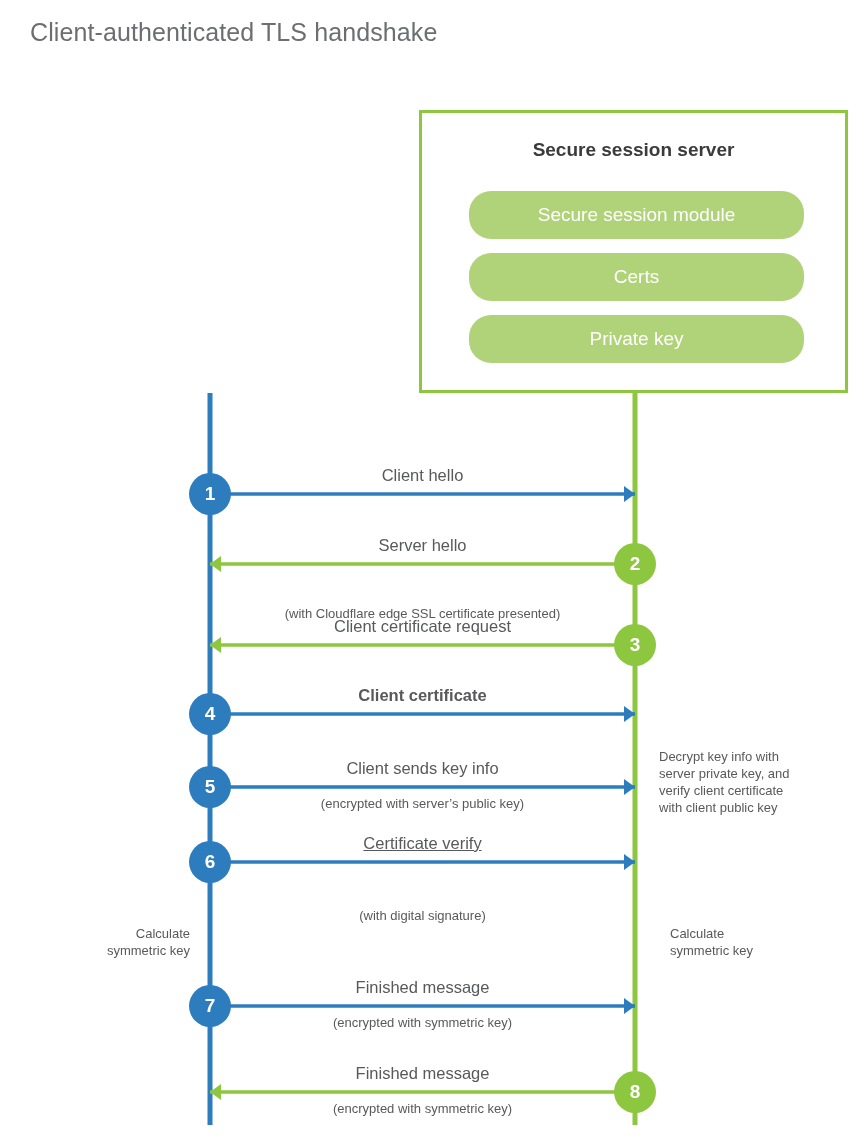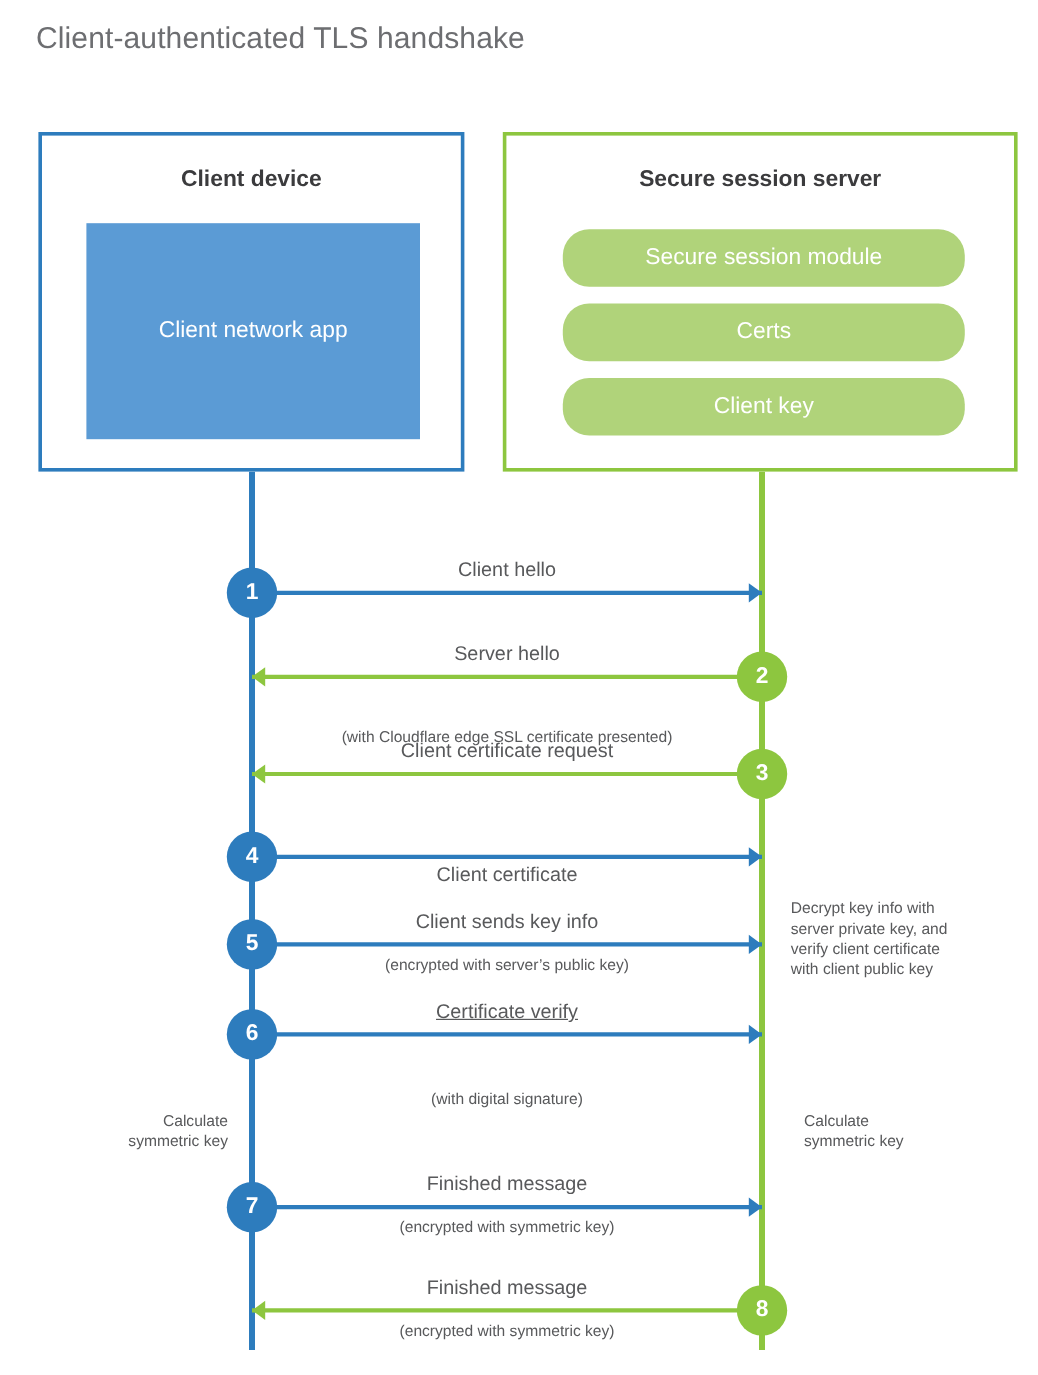--- a/index.html
+++ b/index.html
@@ -163,44 +163,40 @@
       <line x1="210" y1="787" x2="635" y2="787" stroke="#2d7cbd" stroke-width="3.5"></line>
       <polygon points="635,787 624,779 624,795" fill="#2d7cbd"></polygon>
       <line x1="210" y1="862" x2="635" y2="862" stroke="#2d7cbd" stroke-width="3.5"></line>
       <polygon points="635,862 624,854 624,870" fill="#2d7cbd"></polygon>
       <line x1="210" y1="1006" x2="635" y2="1006" stroke="#2d7cbd" stroke-width="3.5"></line>
       <polygon points="635,1006 624,998 624,1014" fill="#2d7cbd"></polygon>
       <line x1="635" y1="1092" x2="210" y2="1092" stroke="#8dc63f" stroke-width="3.5"></line>
       <polygon points="210,1092 221,1084 221,1100" fill="#8dc63f"></polygon>
     </svg>
 
-  <div class="party-box client">
-    <div class="party-title">Client device</div>
-    <div class="client-app-box">Client network app</div>
-  </div>
 
   <div class="party-box server">
     <div class="party-title">Secure session server</div>
     <div class="server-modules">
       <div class="server-module">Secure session module</div>
       <div class="server-module">Certs</div>
-      <div class="server-module">Client key</div>
+      <div class="server-module">Private key</div>
     </div>
   </div>
 
   <div id="steps-layer">
       <div class="step-badge client-side" style="left: 189px; top: 473px;">1</div>
       <div class="msg-label" style="left: 212.5px; top: 466px;">Client hello</div>
       <div class="step-badge server-side" style="left: 614px; top: 543px;">2</div>
       <div class="msg-label" style="left: 212.5px; top: 536px;">Server hello</div>
       <div class="msg-sublabel" style="left: 192.5px; top: 606px;">(with Cloudflare edge SSL certificate presented)</div>
       <div class="step-badge server-side" style="left: 614px; top: 624px;">3</div>
       <div class="msg-label" style="left: 212.5px; top: 617px;">Client certificate request</div>
       <div class="step-badge client-side" style="left: 189px; top: 693px;">4</div>
-      <div class="msg-label" style="left: 212.5px; top: 720px;">Client certificate</div>
+      <div class="msg-label" style="left: 212.5px; top: 686px; font-weight: bold;">Client certificate</div>
       <div class="step-badge client-side" style="left: 189px; top: 766px;">5</div>
       <div class="msg-label" style="left: 212.5px; top: 759px;">Client sends key info</div>
       <div class="msg-sublabel" style="left: 192.5px; top: 796px;">(encrypted with server’s public key)</div>
       <div class="step-badge client-side" style="left: 189px; top: 841px;">6</div>
       <div class="msg-label" style="left: 212.5px; top: 834px; text-decoration: underline;">Certificate verify</div>
       <div class="msg-sublabel" style="left: 192.5px; top: 908px;">(with digital signature)</div>
       <div class="step-badge client-side" style="left: 189px; top: 985px;">7</div>
       <div class="msg-label" style="left: 212.5px; top: 978px;">Finished message</div>
       <div class="msg-sublabel" style="left: 192.5px; top: 1015px;">(encrypted with symmetric key)</div>
       <div class="step-badge server-side" style="left: 614px; top: 1071px;">8</div>

